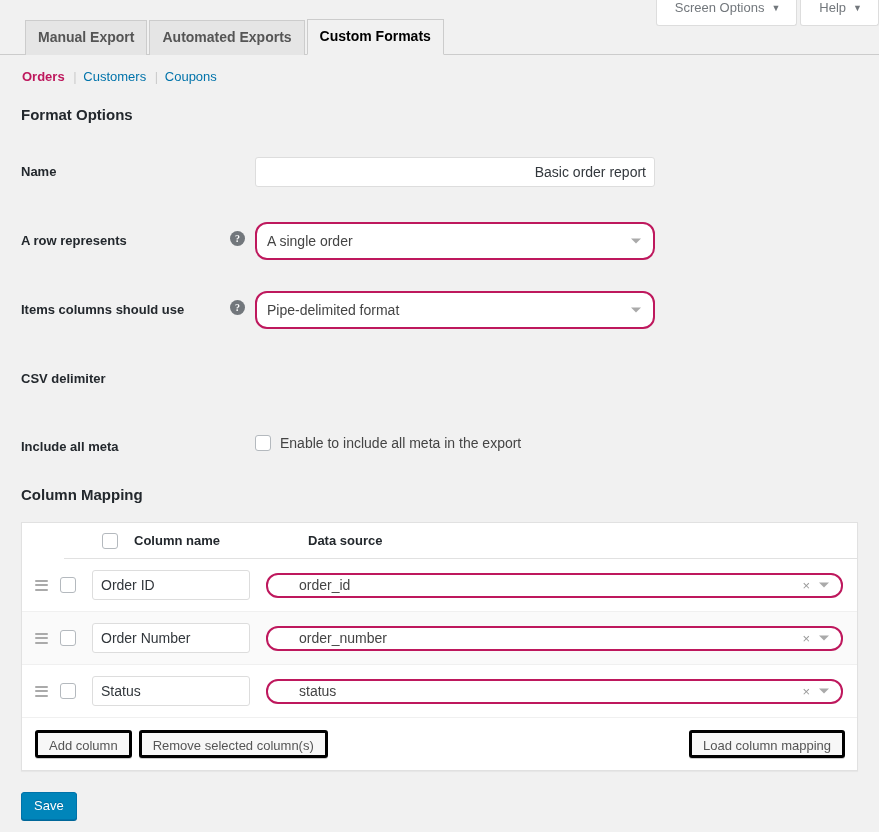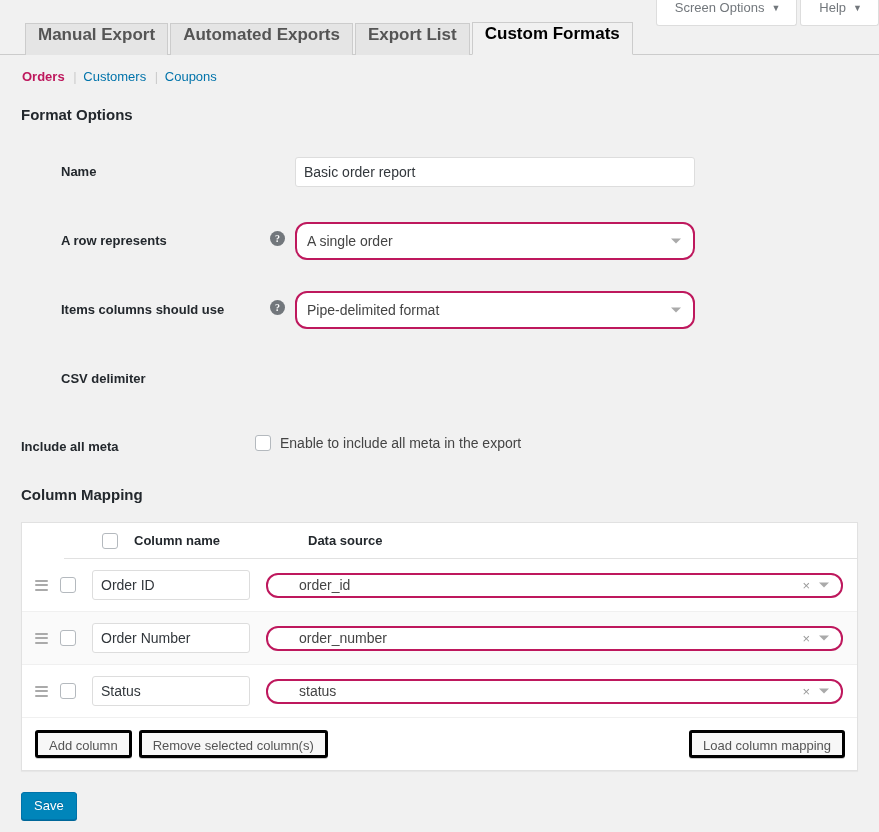--- a/index.html
+++ b/index.html
@@ -57,22 +57,22 @@
     right: 0;
     height: 35px;
     border-bottom: 1px solid #ccc;
     padding-left: 25px;
     display: flex;
     align-items: flex-end;
   }
   .nav-tab {
     display: inline-block;
     margin: 0 0 -1px 0;
-    padding: 0 12px 8px;
-    font-size: 17px;
+    padding: 7px 12px 8px;
+    font-size: 14px;
     line-height: 1.33;
     font-weight: 600;
     background: #e5e5e5;
     color: #555;
     border: 1px solid #ccc;
     border-bottom: none;
     text-decoration: none;
     cursor: pointer;
     font-family: "Liberation Sans", sans-serif;
     margin-right: 2px;
@@ -102,21 +102,21 @@
     font-size: 15px;
     font-weight: 700;
     color: #23282d;
     font-family: "Liberation Sans", sans-serif;
   }
   h2.format-options { top: 106px; }
   h2.column-mapping { top: 486px; }
 
   
   .form-table { position: absolute; top: 148px; left: 0; width: 700px; }
-  .form-row { position: relative; height: 69px; margin-left: 40px; }
+  .form-row { position: relative; height: 69px; }
   .form-label {
     position: absolute;
     left: 21px;
     font-size: 13px;
     font-weight: 700;
     color: #23282d;
     line-height: 1;
   }
   .help-tip {
     position: absolute;
@@ -140,20 +140,21 @@
     width: 400px;
     height: 30px;
     padding: 3px 8px;
     border: 1px solid #ddd;
     background: #fff;
     border-radius: 3px;
     font-size: 14px;
     color: #32373c;
     font-family: "Liberation Sans", sans-serif;
     box-shadow: 0 0 0 transparent;
+    text-align: right;
   }
 
   .select2 {
     position: relative;
     width: 400px;
     height: 38px;
     border: 2px solid #be185d;
     border-radius: 12px;
     background: #fff;
     display: flex;
@@ -328,21 +329,20 @@
   </button>
   <button class="meta-toggle">
     <span>Help</span>
     <span class="caret-down">▼</span>
   </button>
 </div>
 
 <nav class="nav-tab-wrapper">
   <a class="nav-tab">Manual Export</a>
   <a class="nav-tab">Automated Exports</a>
-  <a class="nav-tab">Export List</a>
   <a class="nav-tab active">Custom Formats</a>
 </nav>
 
 <div class="subnav">
   <span class="item current">Orders</span>
   <span class="sep">|</span>
   <span class="item">Customers</span>
   <span class="sep">|</span>
   <span class="item">Coupons</span>
 </div>

